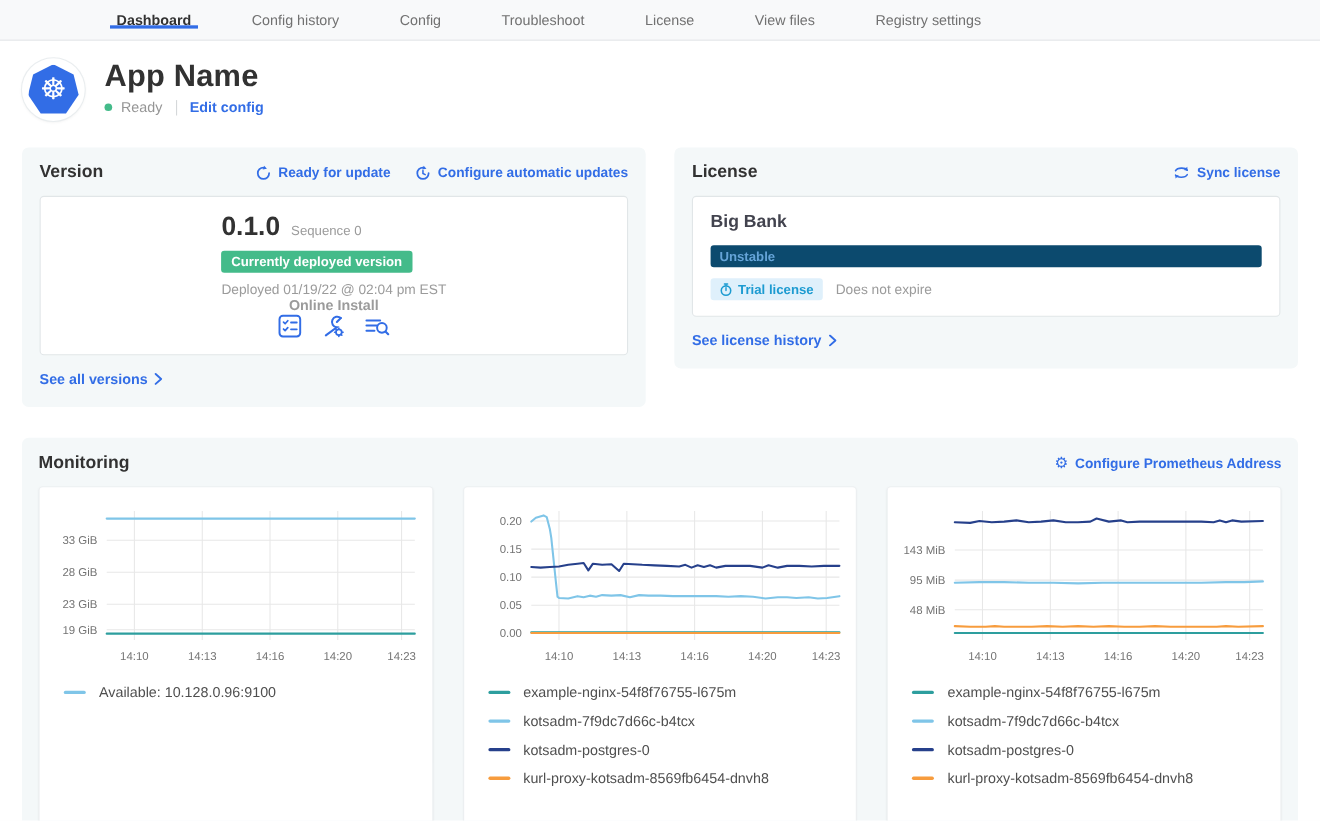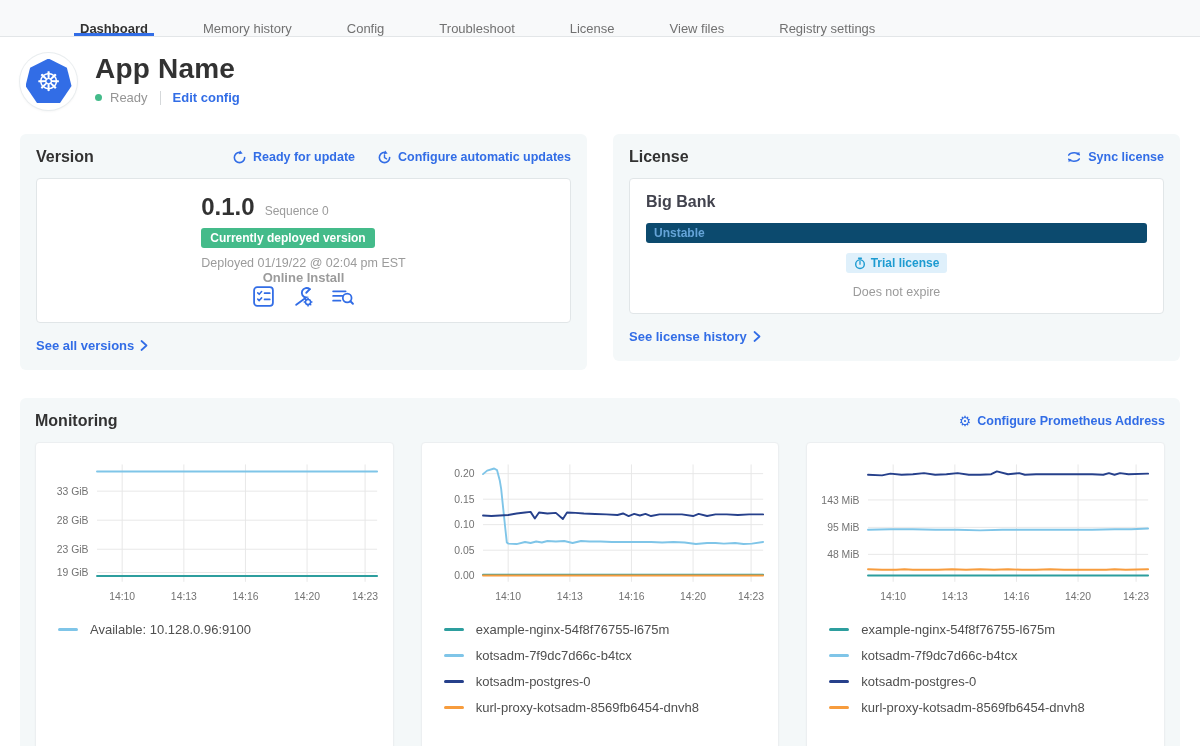--- a/index.html
+++ b/index.html
@@ -1,21 +1,21 @@
 <!DOCTYPE html>
 <html><head>
 <meta charset="utf-8">
 <style>
   * { margin:0; padding:0; box-sizing:border-box; }
   html,body { width:1200px; height:746px; background:#fff; overflow:hidden;
     font-family:"Liberation Sans", sans-serif; color:#323232; }
 
   
   .nav { height:37px; background:#f8f9fa; border-bottom:1px solid #e3e6e8;
-    display:flex; align-items:flex-end; padding-left:80px; gap:55px; }
+    display:flex; align-items:center; padding-left:106px; gap:55px; }
   .tab { display:flex; align-items:center; font-size:13px; font-weight:500;
     color:#717171; position:relative; cursor:pointer; white-space:nowrap; }
   .tab.active { color:#323232; font-weight:700; }
   .tab.active::after { content:""; position:absolute; left:-6px; right:-6px; bottom:0;
     height:3px; background:#326de6; }
 
   
   .app-header { display:flex; gap:18px; padding:16px 20px 0; align-items:flex-start; }
   .logo-circle { width:57px; height:57px; border-radius:50%; background:#fff;
     box-shadow:0 0 0 1px #e9edef, 0 1px 3px rgba(0,0,0,.08);
@@ -50,21 +50,21 @@
   .deployed-at { margin-top:8px; font-size:12.5px; color:#9b9b9b; font-weight:500; }
   .install-type { font-size:13px; color:#9b9b9b; font-weight:700; }
   .icon-row { display:flex; gap:16px; align-items:center; }
   .action-icon { cursor:pointer; display:grid; place-items:center; }
 
   .license-name-row { display:flex; gap:12px;flex-direction:column; }
   .customer-name { font-size:16px; font-weight:700; color:#42434e; }
   .chip { font-size:12px; font-weight:600; border-radius:3px; padding:3px 8px; }
   .chip-channel { background:#0c4a6e; color:#65a4d8; }
   .chip-trial { background:#dff0fb; color:#1d9bd1; display:inline-flex; align-items:center; gap:5px; }
-  .license-meta-row { display:flex; align-items:center; gap:12px; margin-top:10px;flex-direction:column; }
+  .license-meta-row { display:flex; align-items:center; gap:12px; margin-top:10px; }
   .expiry { font-size:12.5px; color:#9b9b9b; font-weight:500; }
 
   
   .monitoring { margin:28px 20px 8px; background:#f4f8f9; border-radius:6px; padding:14px 15px 15px; }
   .charts-row { display:flex; gap:27px; margin-top:12px; }
   .chart-card { flex:1; background:#fff; border:1px solid #eceff1; border-radius:4px;
     box-shadow:0 1px 2px rgba(0,0,0,.04); padding:12px 8px 14px; display:flex; flex-direction:column; }
   .chart-svg { width:100%; display:block; }
   .grid { stroke:#e7e7e7; stroke-width:1; }
   .tick { font-size:11px; fill:#737373; font-family:"Liberation Sans", sans-serif; }
@@ -74,21 +74,21 @@
   .legend-label { font-size:13px; color:#4f4f4f; }
   .chart-title { text-align:center; font-size:14px; font-weight:700; margin-top:4px; }
 
   .chev { flex:0 0 auto; }
 </style>
 </head>
 <body>
 
 <nav class="nav">
   <div class="tab active">Dashboard</div>
-  <div class="tab">Memory history</div>
+  <div class="tab">Config history</div>
   <div class="tab">Config</div>
   <div class="tab">Troubleshoot</div>
   <div class="tab">License</div>
   <div class="tab">View files</div>
   <div class="tab">Registry settings</div>
 </nav>
 
 <header class="app-header">
   <div class="logo-circle">
     <div class="heptagon">

